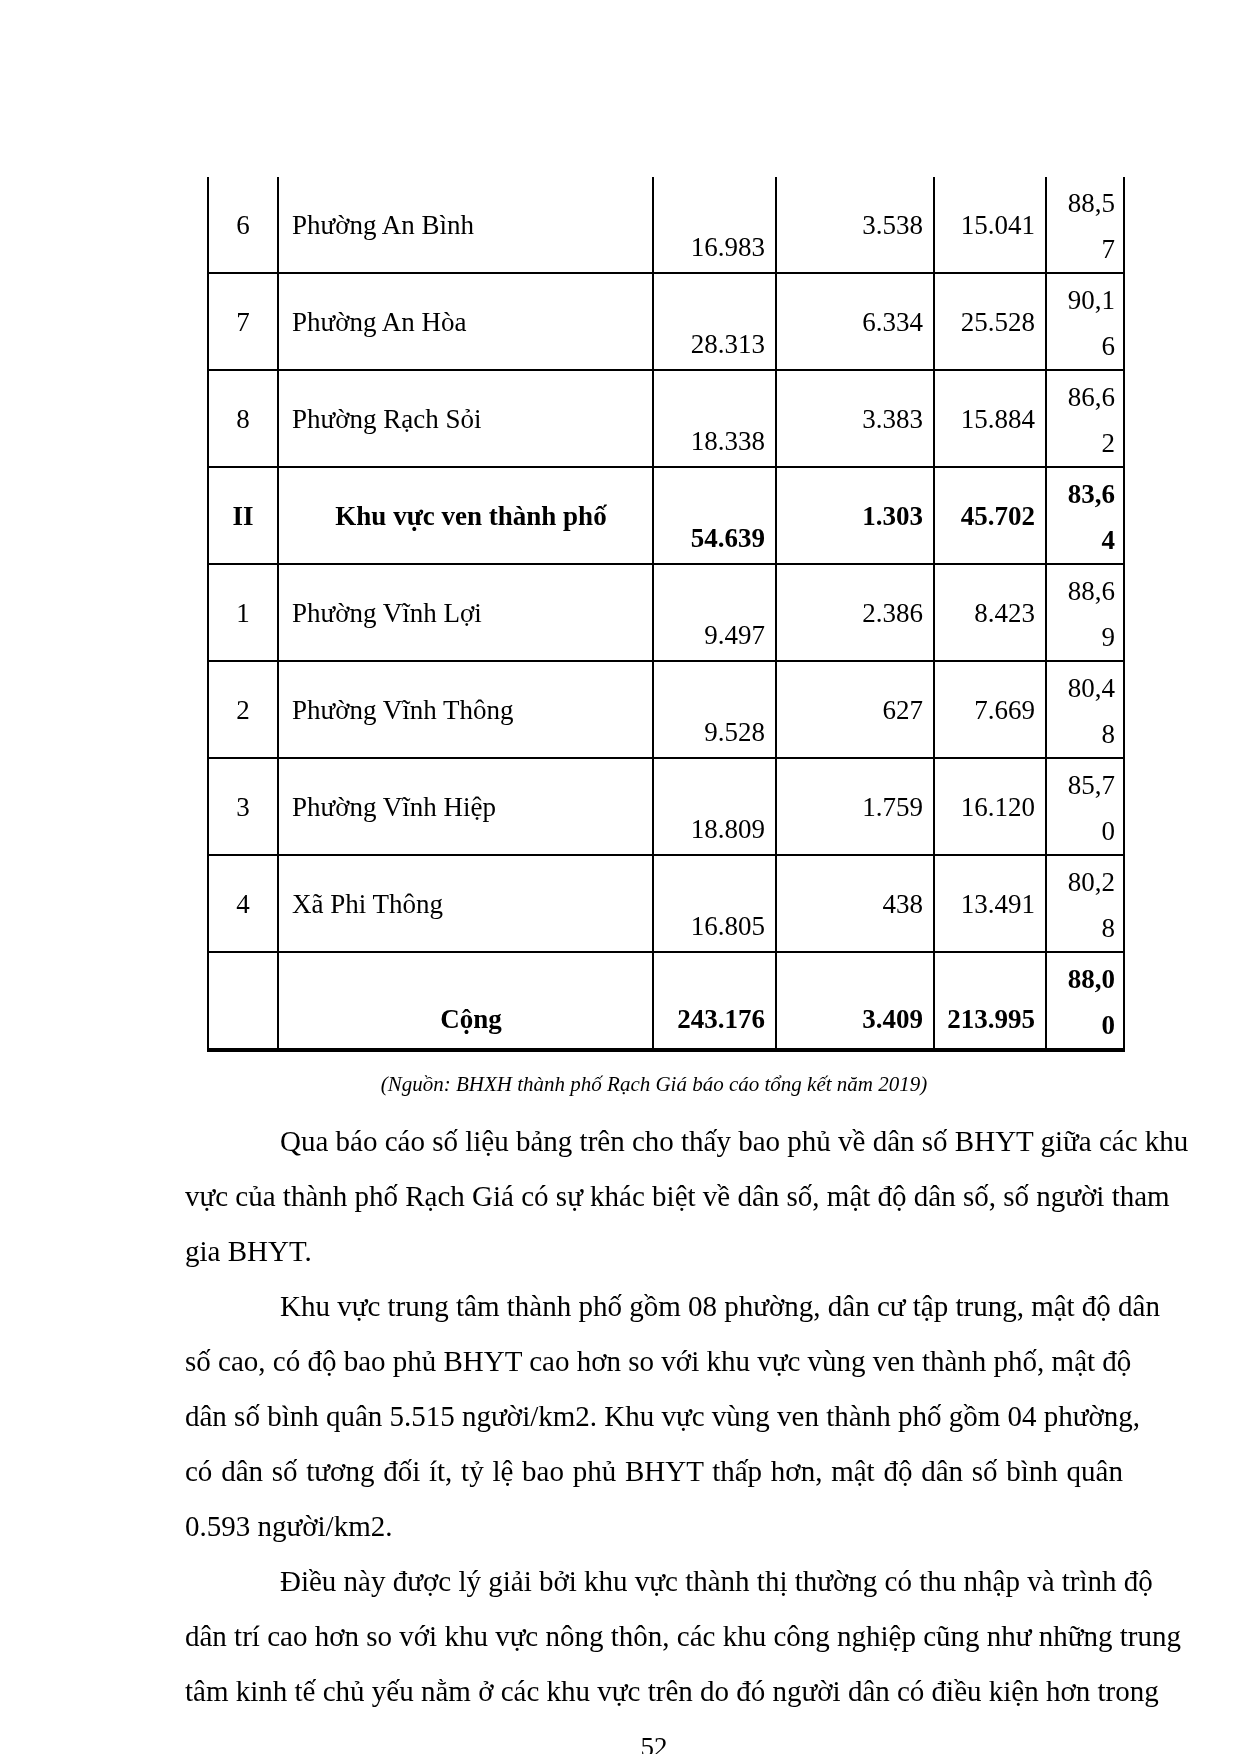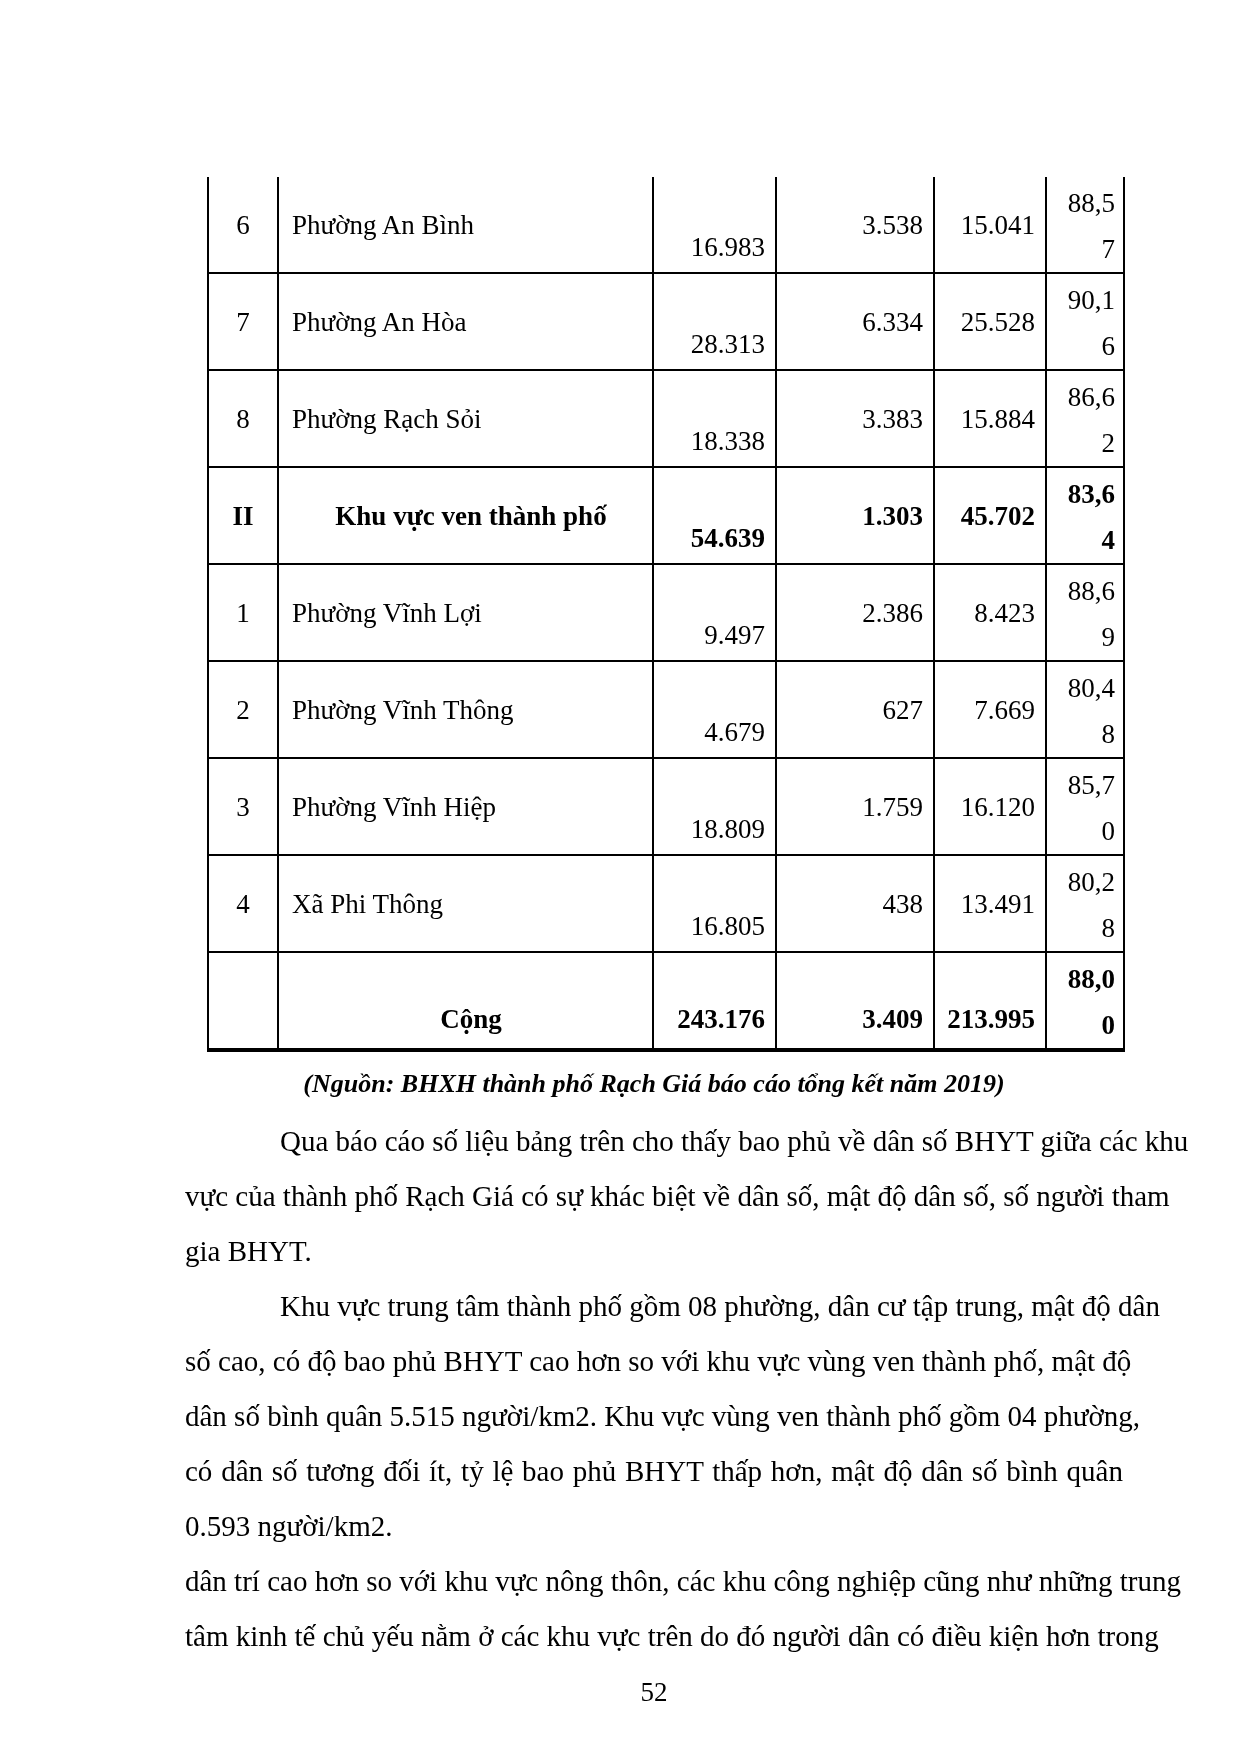--- a/index.html
+++ b/index.html
@@ -43,26 +43,25 @@
   tr.r-total .td-name,
   tr.r-total .td-c3, tr.r-total .td-c4, tr.r-total .td-c5 {
     vertical-align: bottom; padding-bottom: 12px;
   }
   tr.r-total .td-pct { vertical-align: top; padding-bottom: 0; }
 
   
   .caption {
     text-align: center;
     font-style: italic;
-    font-size: 26px;
+    font-size: 21px;
     height: 48px;
     line-height: 36px;
     padding-top: 14px;
     white-space: nowrap;
-    font-weight: bold;
   }
 
   
   .bodytext { margin-top: 0; }
   .line {
     font-size: 29px;
     height: 55px;
     line-height: 55px;
     white-space: nowrap;
   }
@@ -145,21 +144,21 @@
             <td class="td-c4">2.386</td>
             <td class="td-c5">8.423</td>
             <td class="td-pct">
               <div>88,6</div>
               <div>9</div>
             </td>
           </tr>
           <tr class="r-data">
             <td class="td-stt">2</td>
             <td class="td-name">Phường Vĩnh Thông</td>
-            <td class="td-c3">4.679</td>
+            <td class="td-c3">9.528</td>
             <td class="td-c4">627</td>
             <td class="td-c5">7.669</td>
             <td class="td-pct">
               <div>80,4</div>
               <div>8</div>
             </td>
           </tr>
           <tr class="r-data">
             <td class="td-stt">3</td>
             <td class="td-name">Phường Vĩnh Hiệp</td>
@@ -200,20 +199,21 @@
 
     <div class="bodytext">
         <div class="line indent just">Qua báo cáo số liệu bảng trên cho thấy bao phủ về dân số BHYT giữa các khu</div>
         <div class="line just">vực của thành phố Rạch Giá có sự khác biệt về dân số, mật độ dân số, số người tham</div>
         <div class="line">gia BHYT.</div>
         <div class="line indent just">Khu vực trung tâm thành phố gồm 08 phường, dân cư tập trung, mật độ dân</div>
         <div class="line just">số cao, có độ bao phủ BHYT cao hơn so với khu vực vùng ven thành phố, mật độ</div>
         <div class="line just">dân số bình quân 5.515 người/km2. Khu vực vùng ven thành phố gồm 04 phường,</div>
         <div class="line just">có dân số tương đối ít, tỷ lệ bao phủ BHYT thấp hơn, mật độ dân số bình quân</div>
         <div class="line">0.593 người/km2.</div>
+        <div class="line indent just">Điều này được lý giải bởi khu vực thành thị thường có thu nhập và trình độ</div>
         <div class="line just">dân trí cao hơn so với khu vực nông thôn, các khu công nghiệp cũng như những trung</div>
         <div class="line just">tâm kinh tế chủ yếu nằm ở các khu vực trên do đó người dân có điều kiện hơn trong</div>
       </div>
 
     <div class="pagenum">52</div>
 
   </div>
 </div>
 
 </body></html>

